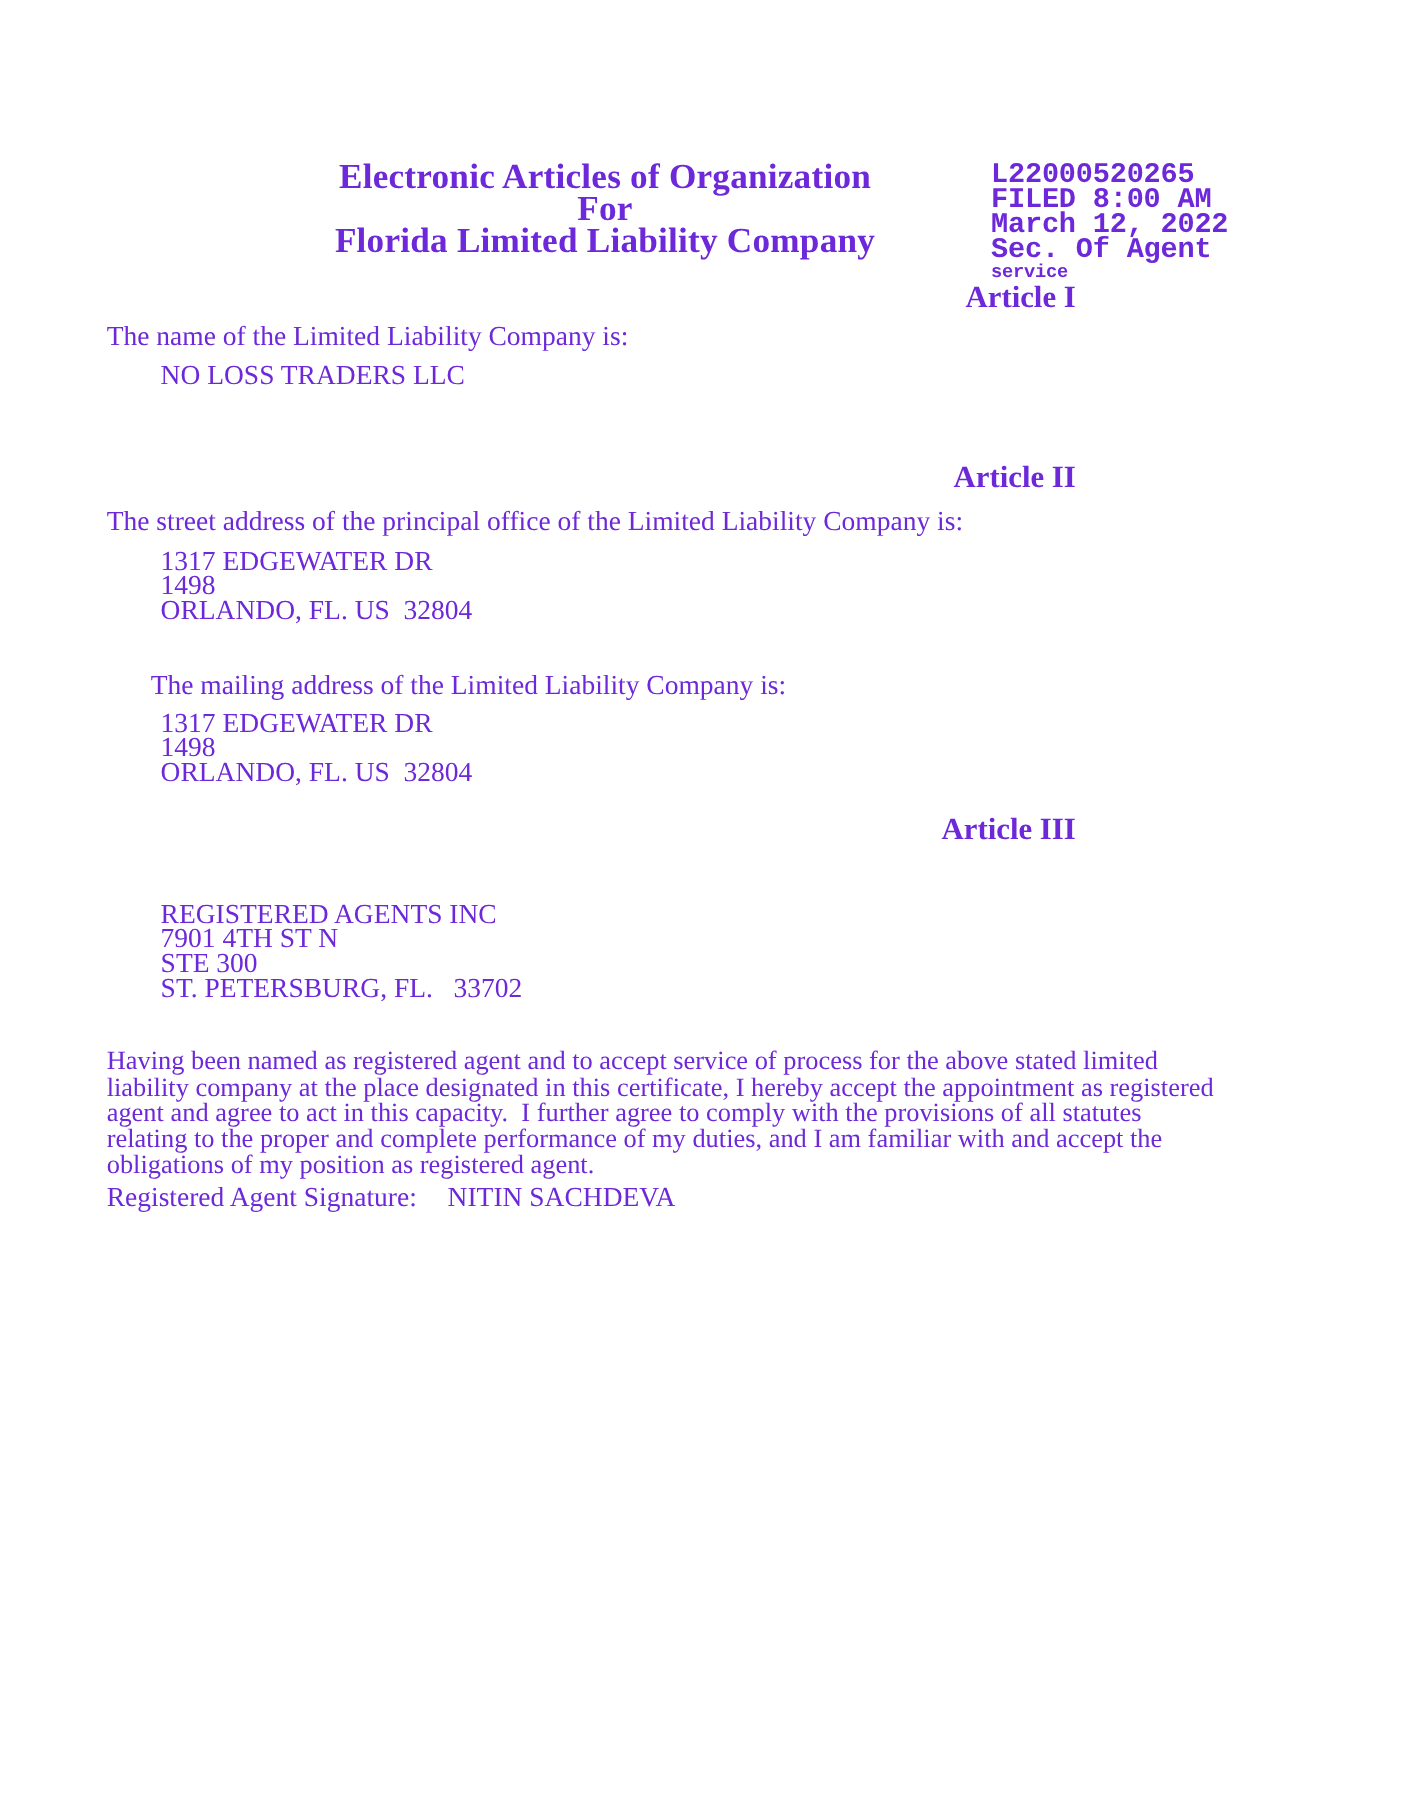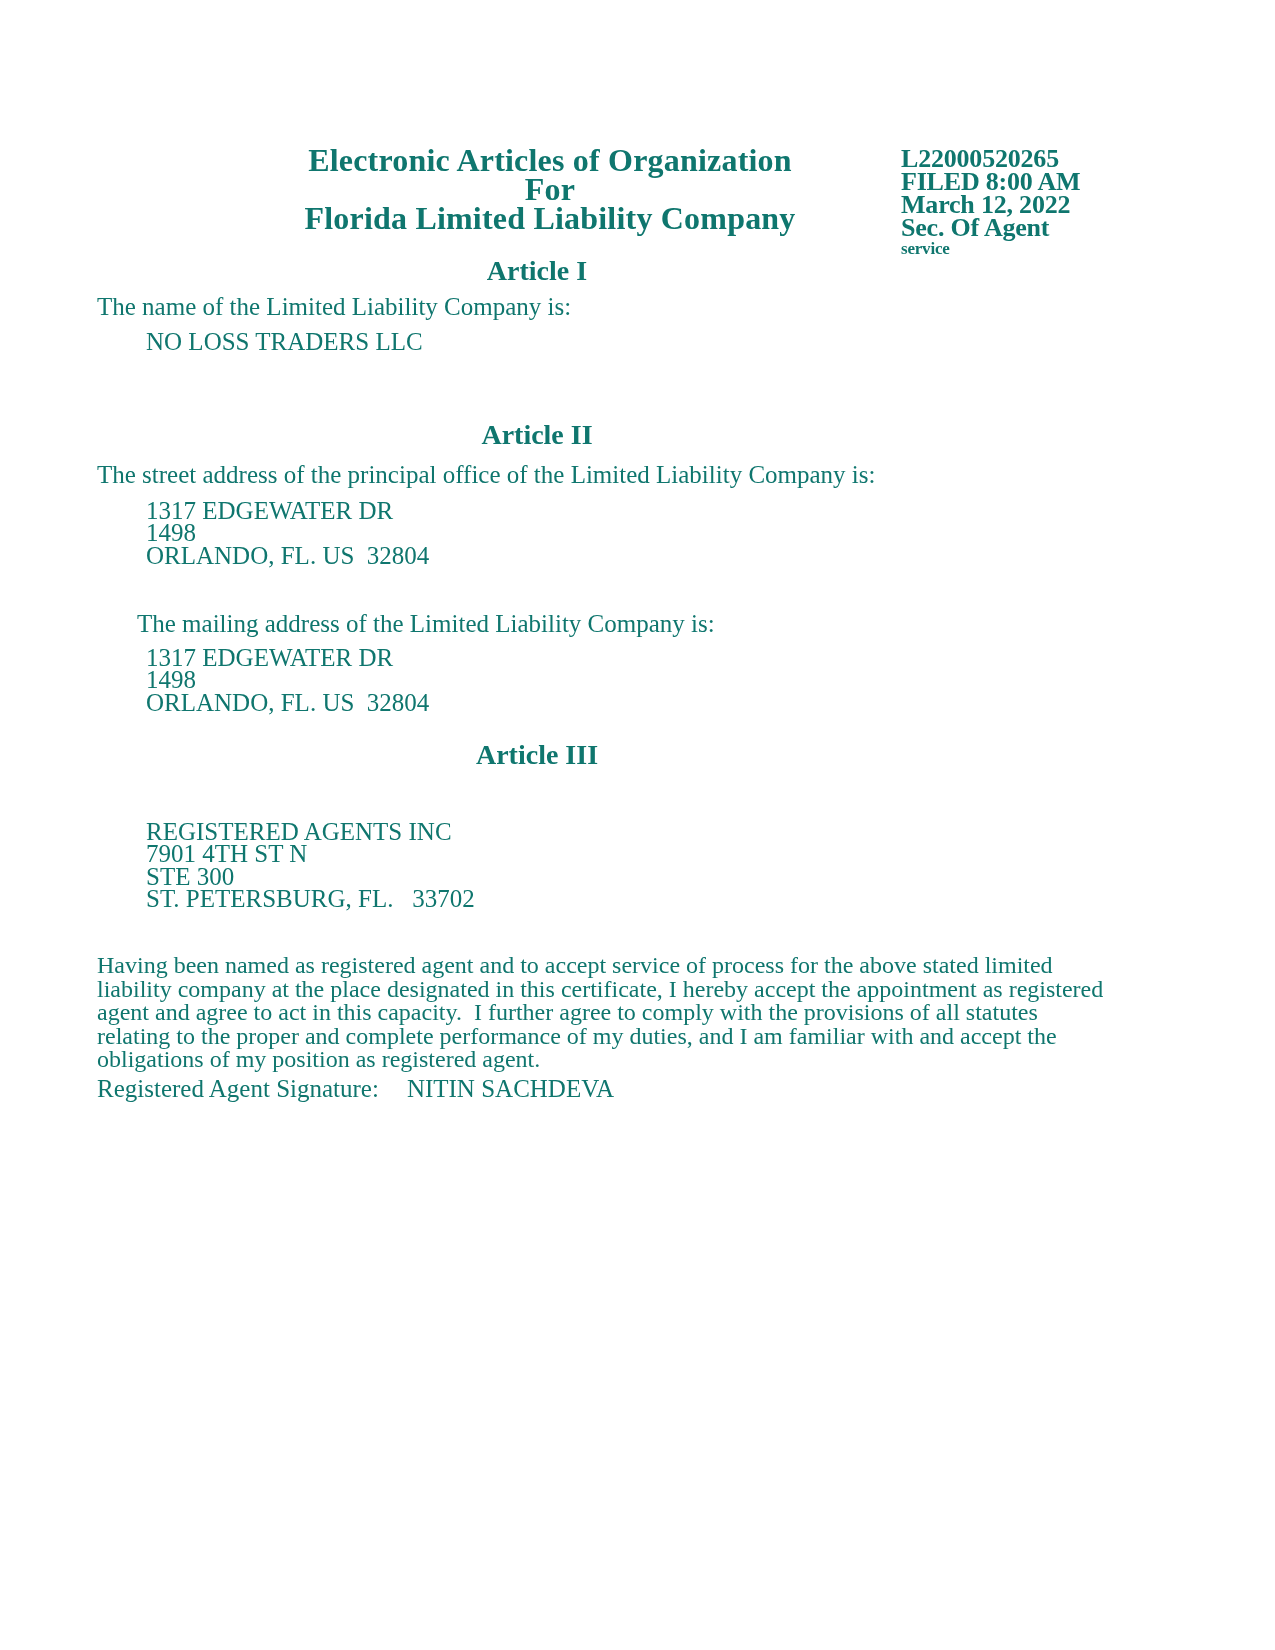--- a/index.html
+++ b/index.html
@@ -5,62 +5,61 @@
   html, body {
     margin: 0;
     padding: 0;
     background: #ffffff;
   }
   .page {
     position: relative;
     width: 1275px;
     height: 1568px;
     background: #ffffff;
-    color: #0f766e;
+    color: #6d28d9;
     font-family: "Liberation Serif", serif;
     overflow: hidden;
   }
   
   .doc-title {
     position: absolute;
     left: 264px;
     top: 146px;
     width: 572px;
     text-align: center;
     font-weight: bold;
     font-size: 32px;
     line-height: 29px;
     letter-spacing: 0.2px;
   }
   
   .stamp {
     position: absolute;
     left: 901px;
     top: 147px;
-    font-family: Liberation Serif, serif;
+    font-family: Liberation Mono, monospace;
     font-weight: bold;
     font-size: 26px;
     line-height: 23px;
     letter-spacing: -0.2px;
     white-space: nowrap;
   }
   .stamp .examiner {
     font-size: 17px;
     line-height: 20px;
   }
   
   .article-heading {
     position: absolute;
     left: 0;
     width: 978px;
-    text-align: center;
+    text-align: right;
     font-weight: bold;
     font-size: 28px;
     line-height: 28px;
-    padding-left: 48px;
   }
   .h-art1 { top: 257px; }
   .h-art2 { top: 421px; }
   .h-art3 { top: 741px; }
   
   .intro-line {
     position: absolute;
     left: 97px;
     font-size: 25px;
     line-height: 25px;

